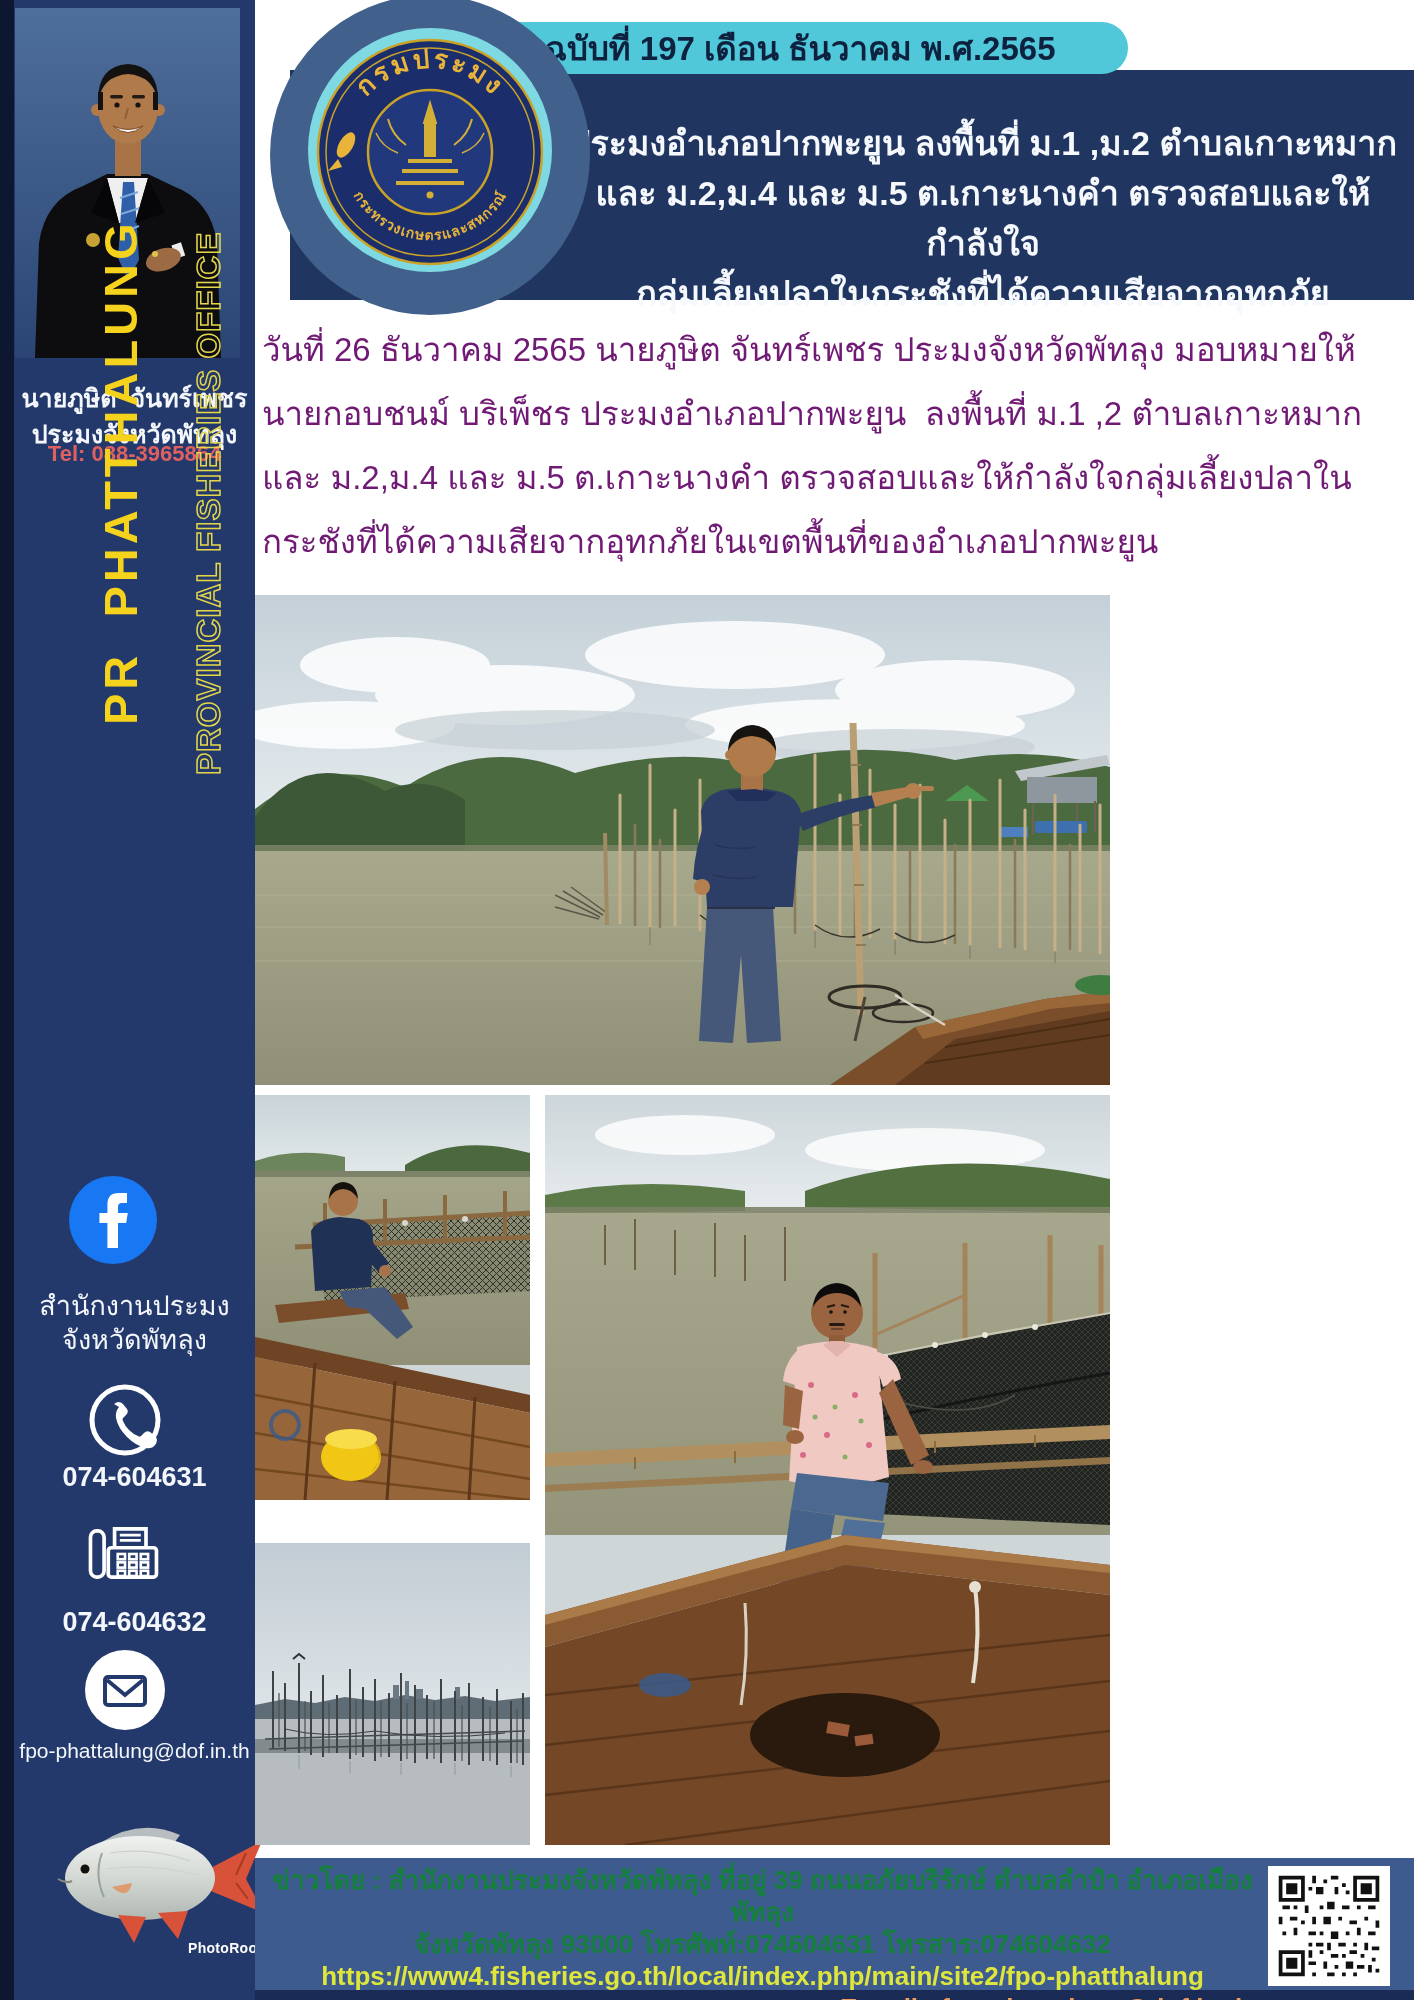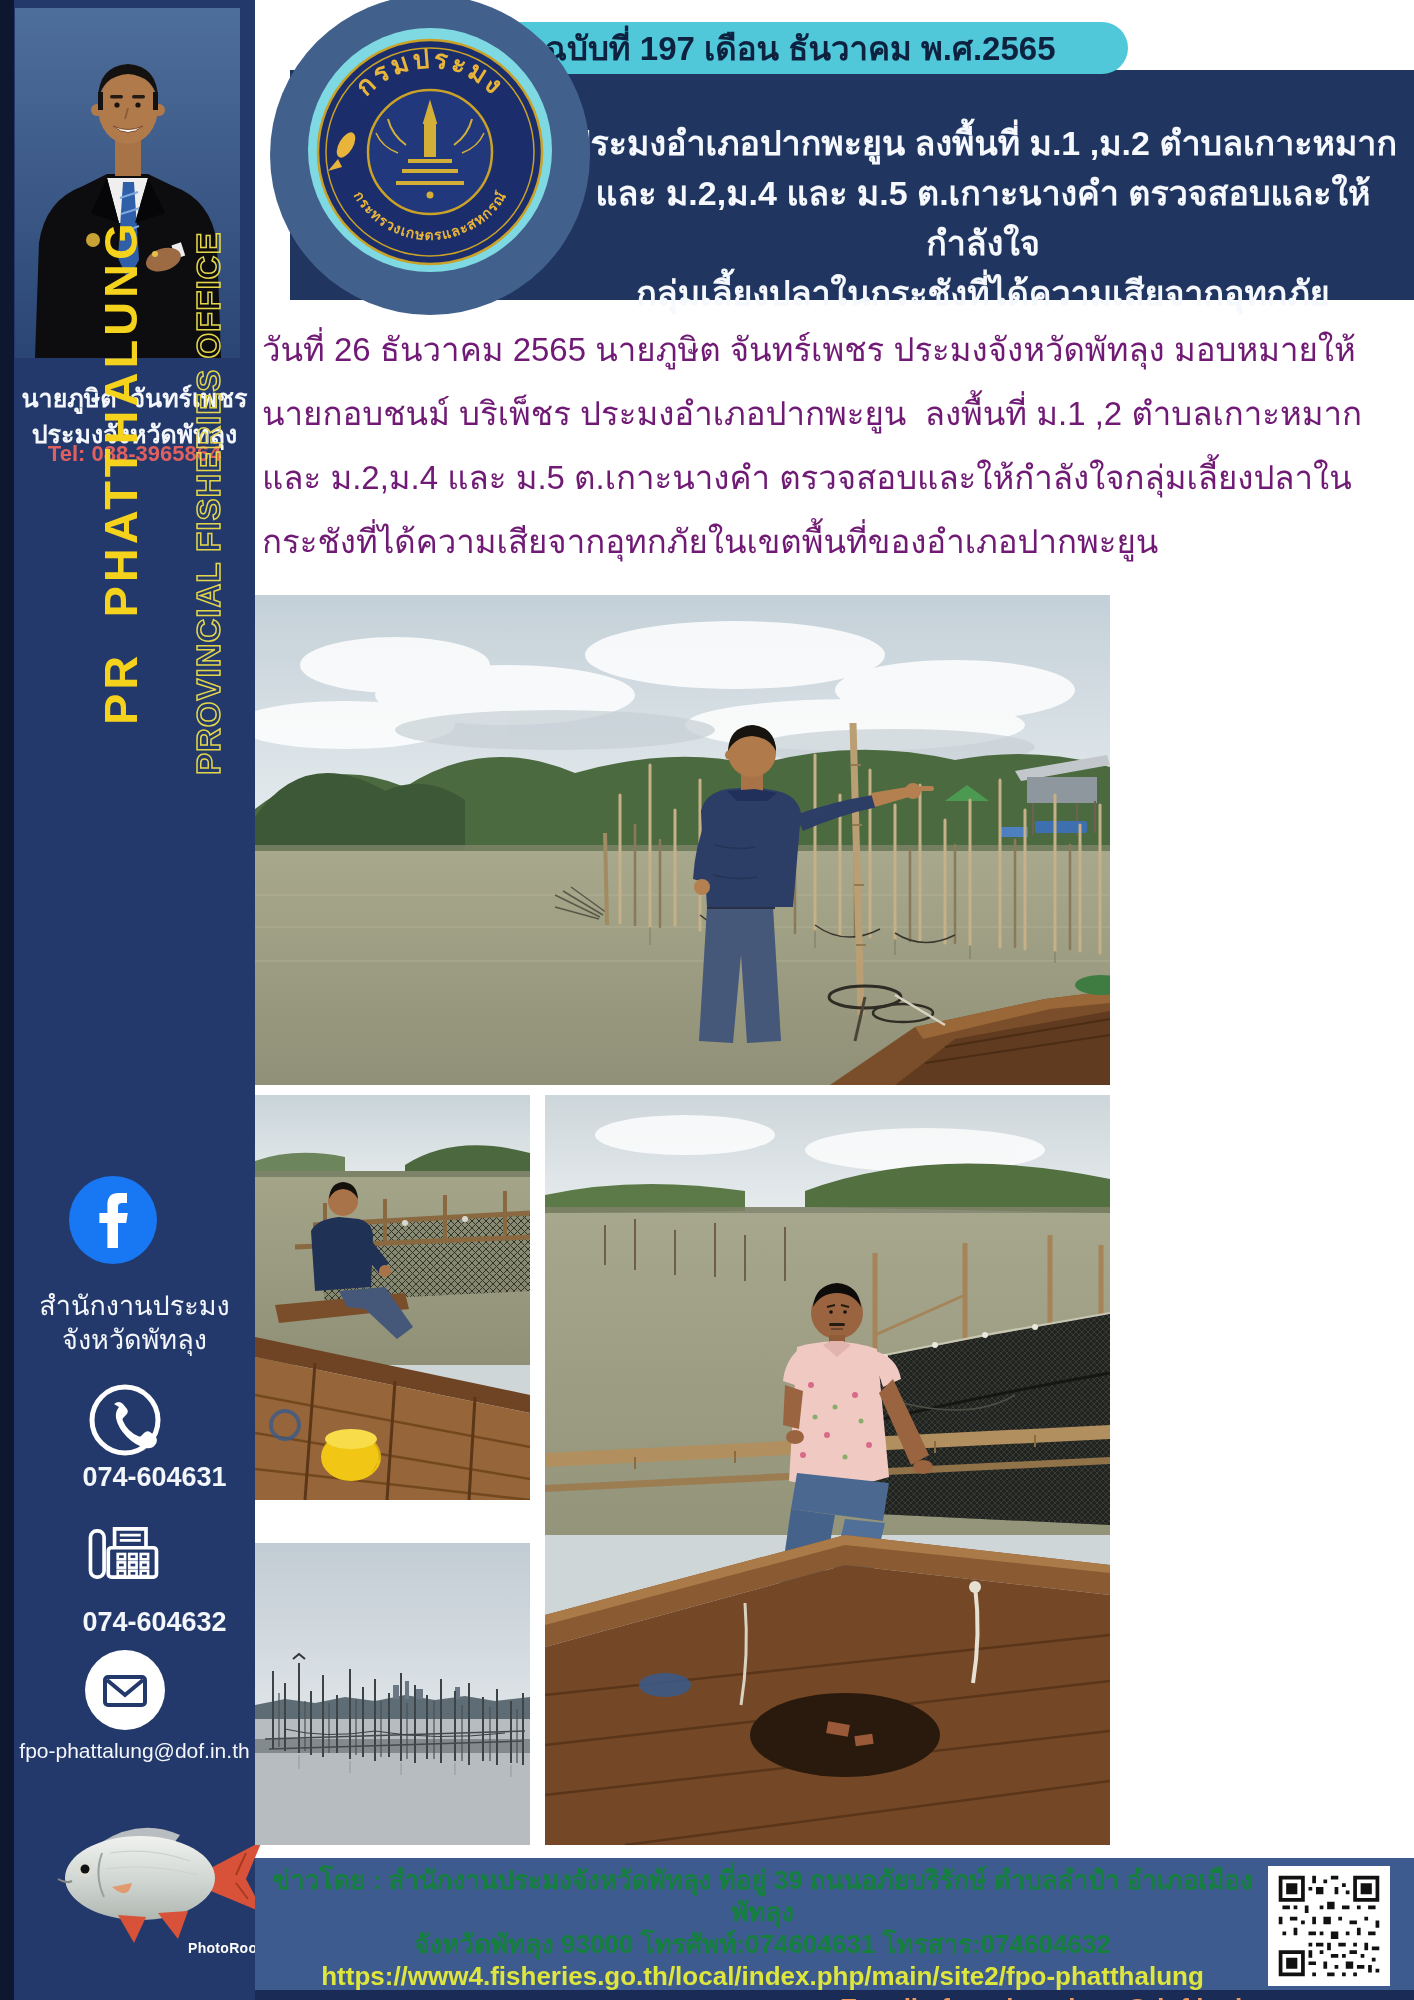--- a/index.html
+++ b/index.html
@@ -13,21 +13,21 @@
   
   .officer-name{left:14px;top:378px;width:241px;text-align:center;color:#F3F6FA;font-size:25px;font-weight:600;}
   .officer-title{left:14px;top:414px;width:241px;text-align:center;color:#F3F6FA;font-size:25px;font-weight:600;}
   .officer-tel{left:14px;top:441px;width:241px;text-align:center;color:#E06060;font-size:22px;font-weight:700;}
   .vwrap{width:0;height:0;}
   .vtext{display:block;transform:translate(-50%,-50%) rotate(-90deg);white-space:pre;}
   .v-pr{font-size:47px;font-weight:800;color:#F5D21B;letter-spacing:4px;}
   .v-prov{font-size:33px;font-weight:700;color:transparent;-webkit-text-stroke:1.5px #E3D64B;letter-spacing:1px;}
   .office-l1{left:14px;top:1284px;width:241px;text-align:center;color:#F3F6FA;font-size:27px;}
   .office-l2{left:14px;top:1318px;width:241px;text-align:center;color:#F3F6FA;font-size:27px;}
-  .side-num{left:14px;top:0;width:241px;text-align:center;color:#F3F6FA;font-size:27px;font-weight:600;padding-left:20px;}
+  .side-num{left:14px;top:0;width:241px;text-align:center;color:#F3F6FA;font-size:27px;font-weight:600;}
   .side-email{left:4px;top:1731px;width:261px;text-align:center;color:#F3F6FA;font-size:21px;margin-top:8px;}
   .photoroom{left:188px;top:1940px;color:#FDFDFD;font-size:14px;font-weight:700;letter-spacing:.3px;}
   
   .title-bar{left:290px;top:70px;width:1124px;height:230px;background:#203560;}
   .badge{left:472px;top:22px;width:656px;height:52px;background:#50C8DA;border-radius:24px 34px 34px 10px;
          display:flex;align-items:center;justify-content:center;color:#0E2240;font-size:33px;font-weight:800;}
   .title-lines{left:560px;top:118px;width:846px;text-align:center;color:#F5F8FC;font-size:34px;font-weight:600;line-height:50px;}
   
   .article{left:262px;top:318px;width:848px;color:#701a75;font-size:33px;line-height:64px;}
   

